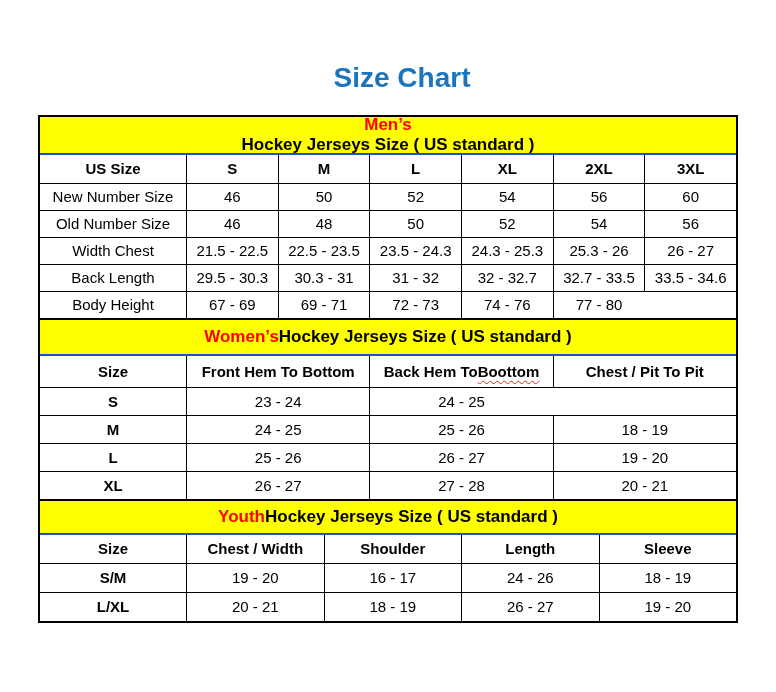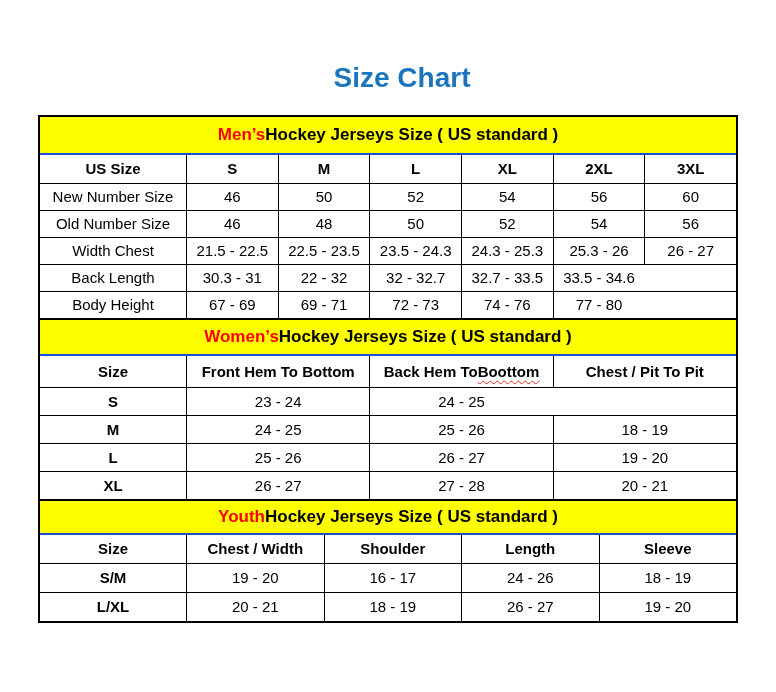--- a/index.html
+++ b/index.html
@@ -25,21 +25,21 @@
     font-size:15px;line-height:1.05;text-align:center;
     padding:0 2px;box-sizing:border-box;
   }
   .cell + .cell{border-left:1.5px solid #000;}
   .row + .row{border-top:1.5px solid #000;}
   .section-header{
     border-top:2px solid #000;
     display:flex;align-items:center;justify-content:center;
     background:#FFFF00;font-weight:bold;font-size:17px;
   }
-  .chart > .section-header:first-child{border-top:none;}
+  .chart > .section-header:first-child{border-top:none;flex-direction:column;}
   .section-header + .row{border-top:2px solid #1d4ed8;}
   .hdr .cell{font-weight:bold;}
   .lbl-bold{font-weight:bold;}
   .h-mens{height:36px;}
   .h-womens{height:34px;}
   .h-youth{height:32px;}
   .h-colhead{height:28px;}
   .h-colhead-w{height:31px;}
   .r-mens .cell{height:26px;}
   .r-womens .cell{height:27px;}
@@ -93,22 +93,23 @@
     <div class="cell">Width Chest</div>
     <div class="cell">21.5 - 22.5</div>
     <div class="cell">22.5 - 23.5</div>
     <div class="cell">23.5 - 24.3</div>
     <div class="cell">24.3 - 25.3</div>
     <div class="cell">25.3 - 26</div>
     <div class="cell">26 - 27</div>
   </div>
   <div class="row grid-mens r-mens">
     <div class="cell">Back Length</div>
+    <div class="cell">29.5 - 30.3</div>
     <div class="cell">30.3 - 31</div>
-    <div class="cell">22 - 32</div>
+    <div class="cell">31 - 32</div>
     <div class="cell">32 - 32.7</div>
     <div class="cell">32.7 - 33.5</div>
     <div class="cell">33.5 - 34.6</div>
   </div>
   <div class="row grid-mens r-mens">
     <div class="cell">Body Height</div>
     <div class="cell">67 - 69</div>
     <div class="cell">69 - 71</div>
     <div class="cell">72 - 73</div>
     <div class="cell">74 - 76</div>

